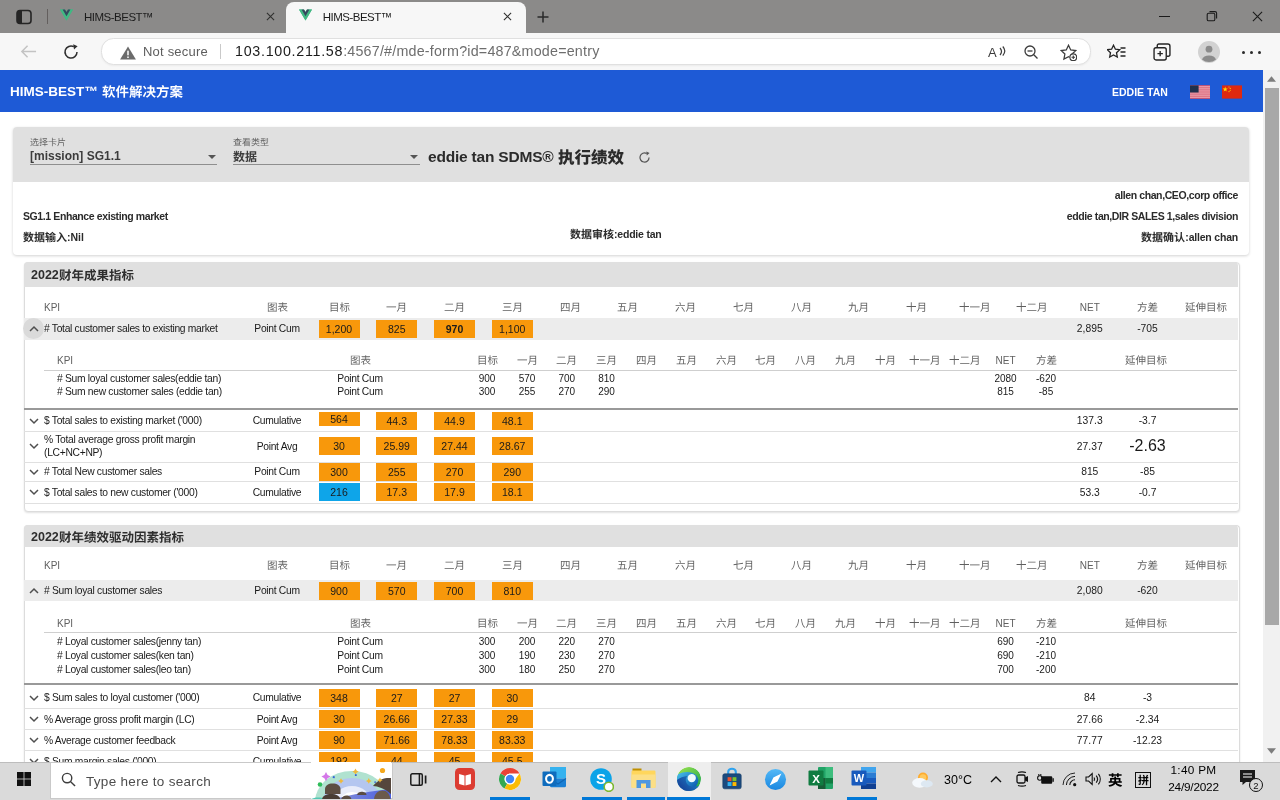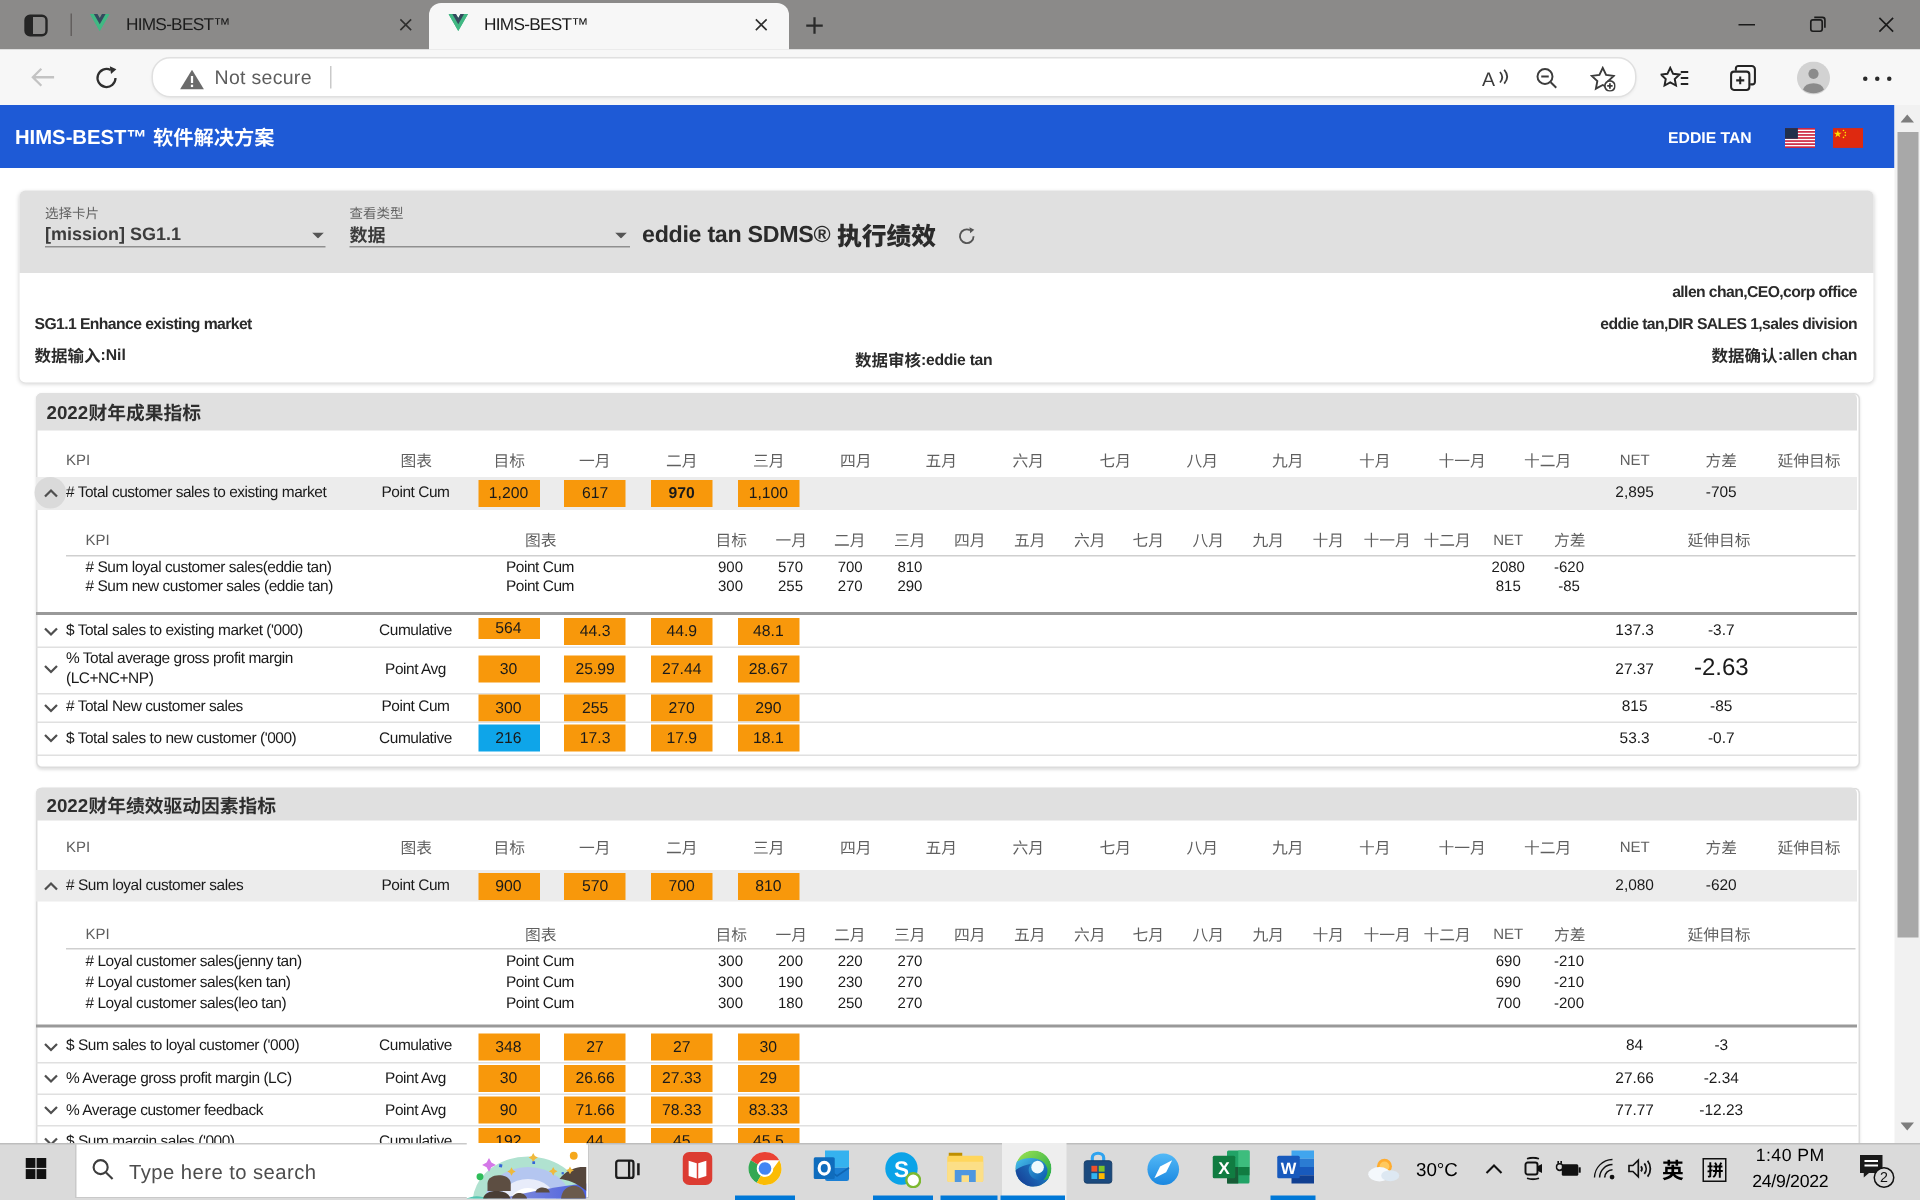--- a/index.html
+++ b/index.html
@@ -53,20 +53,24 @@
       <path d="M10.2 0.2 L14.6 2.2 L11 5.4 Z" fill="#2f2f2f"></path>
     </svg>
 <div class="" style="position:absolute;left:101px;top:38px;width:988px;height:25px;background:#fff;border:1px solid #e0e0e0;border-radius:12.5px;box-shadow:0 1px 2px rgba(0,0,0,.05);"></div>
 <svg style="position:absolute;left:119px;top:46px;width:18px;height:14px;" viewBox="0 0 18 15">
       <path d="M9 0.5 L17.5 14.5 H0.5 Z" fill="#6b6b6b"></path>
       <rect x="8.2" y="5" width="1.6" height="5" fill="#fff"></rect>
       <rect x="8.2" y="11.2" width="1.6" height="1.7" fill="#fff"></rect>
     </svg>
 <div class="" style="position:absolute;left:143px;top:42px;height:18px;display:flex;align-items:center;font-size:13px;color:#5d5d5d;font-weight:400;letter-spacing:0.2px;white-space:nowrap;">Not secure</div>
 <div class="" style="position:absolute;left:219.5px;top:44px;width:1px;height:15px;background:#c9c9c9;"></div>
+<div class="" style="position:absolute;left:235px;top:42px;height:18px;display:flex;align-items:center;font-size:14.3px;color:#1b1b1b;font-weight:400;letter-spacing:0.7px;white-space:nowrap;">
+      <span style="color:#1b1b1b">103.100.211.58</span>
+      <span style="color:#6e6e6e;letter-spacing:0.2px">:4567/#/mde-form?id=487&amp;mode=entry</span>
+    </div>
 <svg style="position:absolute;left:988px;top:44px;width:18px;height:16px;" viewBox="0 0 18 16">
       <text x="0" y="13" font-size="13" fill="#3c3c3c" font-family="Liberation Sans">A</text>
       <path d="M12 4 q3 3.5 0 7 M14.8 2.5 q4 4.6 0 9.2" stroke="#3c3c3c" stroke-width="1.2" fill="none"></path>
     </svg>
 <svg style="position:absolute;left:1023px;top:44px;width:16px;height:16px;" viewBox="0 0 16 16">
       <circle cx="7" cy="7" r="5" stroke="#3c3c3c" stroke-width="1.3" fill="none"></circle>
       <line x1="10.8" y1="10.8" x2="14.5" y2="14.5" stroke="#3c3c3c" stroke-width="1.3"></line>
       <line x1="4.5" y1="7" x2="9.5" y2="7" stroke="#3c3c3c" stroke-width="1.3"></line>
     </svg>
 <svg style="position:absolute;left:1060px;top:44px;width:17px;height:17px;" viewBox="0 0 16 16">
@@ -185,21 +189,21 @@
 <div class="" style="position:absolute;left:23px;top:206.5px;height:18px;display:flex;align-items:center;font-size:10.5px;color:#2b2b2b;font-weight:700;letter-spacing:-0.4px;white-space:nowrap;">SG1.1 Enhance existing market</div>
 <div class="" style="position:absolute;top:206.5px;height:18px;right:42px;display:flex;align-items:center;font-size:10.5px;color:#2b2b2b;font-weight:700;letter-spacing:-0.4px;white-space:nowrap;">eddie tan,DIR SALES 1,sales division</div>
 <div class="" style="position:absolute;left:23px;top:227.5px;height:18px;display:flex;align-items:center;font-size:10.5px;color:#2b2b2b;font-weight:700;letter-spacing:0px;white-space:nowrap;"><svg class="cj " width="44.0" height="12" style="vertical-align:-1.82px" viewBox="0 0 44.0 12">
         <g transform="translate(0,10.18) scale(0.01100,-0.01100)" fill="#2b2b2b">
           <use href="#g14" x="0"></use>
           <use href="#g15" x="1000"></use>
           <use href="#g20" x="2000"></use>
           <use href="#g21" x="3000"></use>
         </g>
       </svg>:Nil</div>
-<div class="" style="position:absolute;left:570px;top:227.5px;height:18px;display:flex;align-items:flex-end;font-size:10.5px;color:#2b2b2b;font-weight:700;letter-spacing:-0.2px;white-space:nowrap;"><svg class="cj " width="44.0" height="12" style="vertical-align:-1.82px" viewBox="0 0 44.0 12">
+<div class="" style="position:absolute;left:570px;top:227.5px;height:18px;display:flex;align-items:flex-start;font-size:10.5px;color:#2b2b2b;font-weight:700;letter-spacing:-0.2px;white-space:nowrap;"><svg class="cj " width="44.0" height="12" style="vertical-align:-1.82px" viewBox="0 0 44.0 12">
         <g transform="translate(0,10.18) scale(0.01100,-0.01100)" fill="#2b2b2b">
           <use href="#g14" x="0"></use>
           <use href="#g15" x="1000"></use>
           <use href="#g22" x="2000"></use>
           <use href="#g23" x="3000"></use>
         </g>
       </svg>:eddie tan</div>
 <div class="" style="position:absolute;top:227.5px;height:18px;right:42px;display:flex;align-items:center;font-size:10.5px;color:#2b2b2b;font-weight:700;letter-spacing:-0.2px;white-space:nowrap;"><svg class="cj " width="44.0" height="12" style="vertical-align:-1.82px" viewBox="0 0 44.0 12">
         <g transform="translate(0,10.18) scale(0.01100,-0.01100)" fill="#2b2b2b">
           <use href="#g14" x="0"></use>
@@ -355,21 +359,21 @@
       </svg>
     </div>
 <div class="" style="position:absolute;left:24px;top:318px;width:1214px;height:22px;background:#ececec;"></div>
     <div class="" style="position:absolute;left:23px;top:318px;width:21px;height:21px;background:#dadada;border-radius:50%;"></div>
     <svg style="position:absolute;left:28px;top:324.5px;width:12px;height:8px;" viewBox="0 0 12 8">
       <path d="M2 6 L6 2 L10 6" stroke="#4f4f4f" stroke-width="1.5" fill="none"></path>
     </svg>
     <div class="" style="position:absolute;left:44px;top:319.5px;height:18px;display:flex;align-items:center;font-size:10.3px;color:#1a1a1a;font-weight:400;letter-spacing:-0.3px;white-space:nowrap;"># Total customer sales to existing market</div>
     <div class="" style="position:absolute;left:177px;top:319.5px;width:200px;height:18px;display:flex;align-items:center;justify-content:center;font-size:10.3px;color:#1a1a1a;font-weight:400;letter-spacing:-0.3px;">Point Cum</div>
     <div class="" style="position:absolute;left:318.5px;top:319.5px;width:41px;height:18px;background:#f8980b;display:flex;align-items:center;justify-content:center;font-size:10.5px;color:#1a1a1a;">1,200</div>
-    <div class="" style="position:absolute;left:376.25px;top:319.5px;width:41px;height:18px;background:#f8980b;display:flex;align-items:center;justify-content:center;font-size:10.5px;color:#1a1a1a;">617</div>
+    <div class="" style="position:absolute;left:376.25px;top:319.5px;width:41px;height:18px;background:#f8980b;display:flex;align-items:center;justify-content:center;font-size:10.5px;color:#1a1a1a;">825</div>
     <div class="" style="position:absolute;left:434px;top:319.5px;width:41px;height:18px;background:#f8980b;display:flex;align-items:center;justify-content:center;font-size:10.5px;color:#1a1a1a;font-weight:bold;">970</div>
     <div class="" style="position:absolute;left:491.75px;top:319.5px;width:41px;height:18px;background:#f8980b;display:flex;align-items:center;justify-content:center;font-size:10.5px;color:#1a1a1a;">1,100</div>
     <div class="" style="position:absolute;left:989.75px;top:319.5px;width:200px;height:18px;display:flex;align-items:center;justify-content:center;font-size:10.3px;color:#1a1a1a;font-weight:400;letter-spacing:0px;">2,895</div>
     <div class="" style="position:absolute;left:1047.5px;top:319.5px;width:200px;height:18px;display:flex;align-items:center;justify-content:center;font-size:10.3px;color:#1a1a1a;font-weight:400;letter-spacing:0px;">-705</div>
 <div class="" style="position:absolute;left:57px;top:351px;height:18px;display:flex;align-items:center;font-size:10px;color:#5f5f5f;font-weight:400;letter-spacing:0px;white-space:nowrap;">KPI</div>
     <div class="" style="position:absolute;left:260px;top:351px;width:200px;height:18px;display:flex;align-items:center;justify-content:center;font-size:10.5px;color:#5f5f5f;font-weight:400;letter-spacing:0px;">
       <svg class="cj " width="21.0" height="12" style="vertical-align:-2.01px" viewBox="0 0 21.0 12">
         <g transform="translate(0,9.99) scale(0.01050,-0.01050)" fill="#5f5f5f">
           <use href="#g32" x="0"></use>
           <use href="#g33" x="1000"></use>

